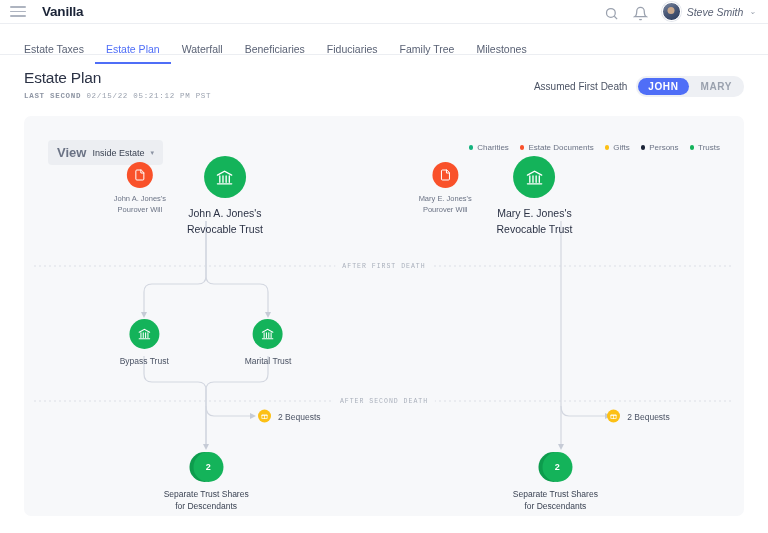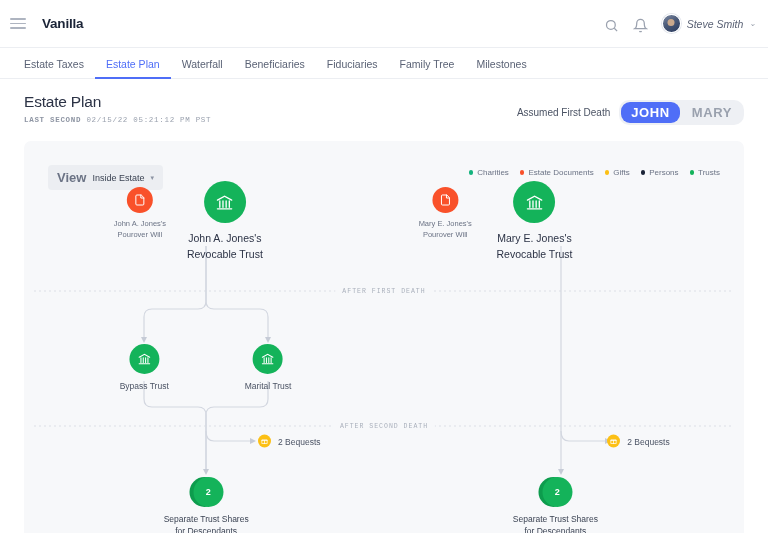--- a/index.html
+++ b/index.html
@@ -5,21 +5,21 @@
   * { box-sizing: border-box; margin: 0; padding: 0; }
   html, body {
     width: 768px; height: 533px;
     background: #ffffff;
     font-family: "Liberation Sans", sans-serif;
     overflow: hidden;
   }
 
   
   .topbar {
-    height: 48px;
+    height: 24px;
     display: flex; align-items: center;
     padding: 0 12px 0 10px;
     border-bottom: 1px solid #eceef2;
     background: #fff;
   }
   .hamburger { width: 16px; display: flex; flex-direction: column; gap: 3px; cursor: pointer; }
   .hamburger i { display: block; height: 1.5px; background: #aeb4c0; border-radius: 1px; }
   .brand {
     margin-left: 16px;
     font-size: 13.5px; font-weight: bold; color: #1b2437;
@@ -48,21 +48,21 @@
     display: flex; align-items: flex-end; gap: 0;
     padding: 0 24px;
     border-bottom: 1px solid #eceef2;
     background: #fff;
   }
   .tab {
     font-size: 10.5px; color: #5a6275;
     padding: 0 11px 7px 11px;
     cursor: pointer; white-space: nowrap;
     border-bottom: 2px solid transparent;
-    position: relative; top: 1px;
+    position: relative; top: 10px;
   }
   .tab:first-child { padding-left: 0; }
   .tab.active { color: #4f6ef7; border-bottom-color: #4f6ef7; font-weight: normal; }
 
   
   .pagehead {
     padding: 14px 24px 10px 24px;
     display: flex; align-items: flex-start;
   }
   .page-title { font-size: 15.5px; color: #2b3245; letter-spacing: -0.2px; }
@@ -73,21 +73,21 @@
     font-family: "Liberation Mono", monospace;
   }
   .page-sub .lbl { font-weight: bold; color: #8e95a3; }
   .death-wrap { margin-left: auto; display: flex; align-items: center; gap: 9px; padding-top: 7px; }
   .death-label { font-size: 10px; color: #4b5364; }
   .toggle {
     display: flex; align-items: center;
     background: #eef0f4; border-radius: 10px; padding: 2px; gap: 2px;
   }
   .toggle .opt {
-    font-size: 13px; letter-spacing: 0.6px; font-weight: bold;
+    font-size: 10px; letter-spacing: 0.6px; font-weight: bold;
     padding: 3px 10px; border-radius: 9px; color: #9aa1ae; cursor: pointer;
   }
   .toggle .opt.on { background: #4f6ef7; color: #fff; }
 
   
   .canvas {
     position: relative;
     margin: 6px 24px 0 24px;
     height: 400px;
     background: #f7f8fa;

